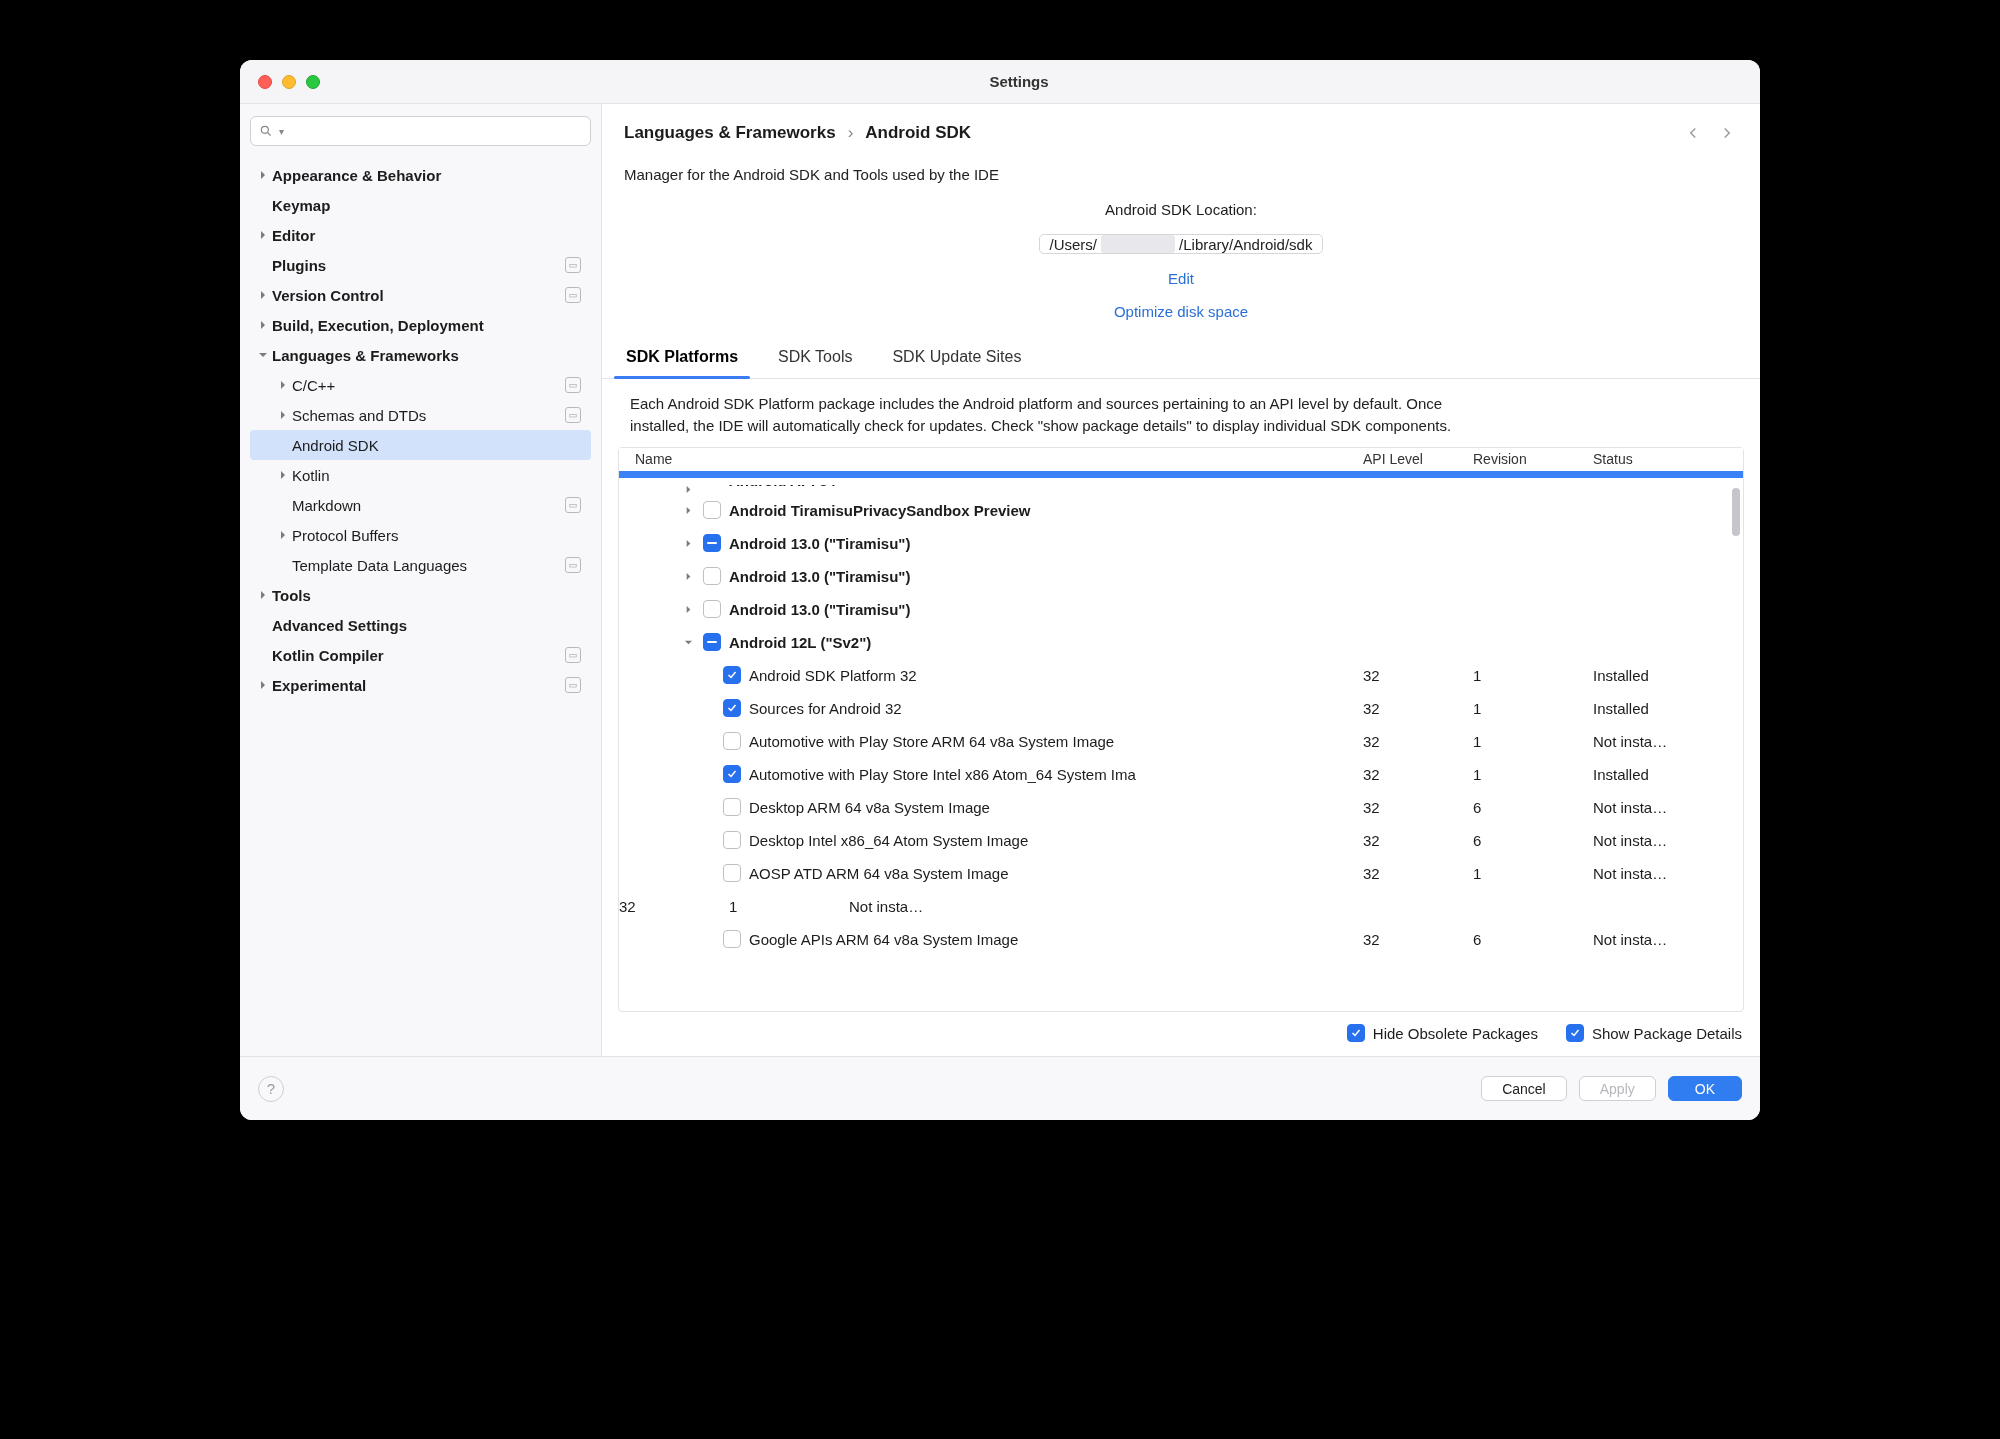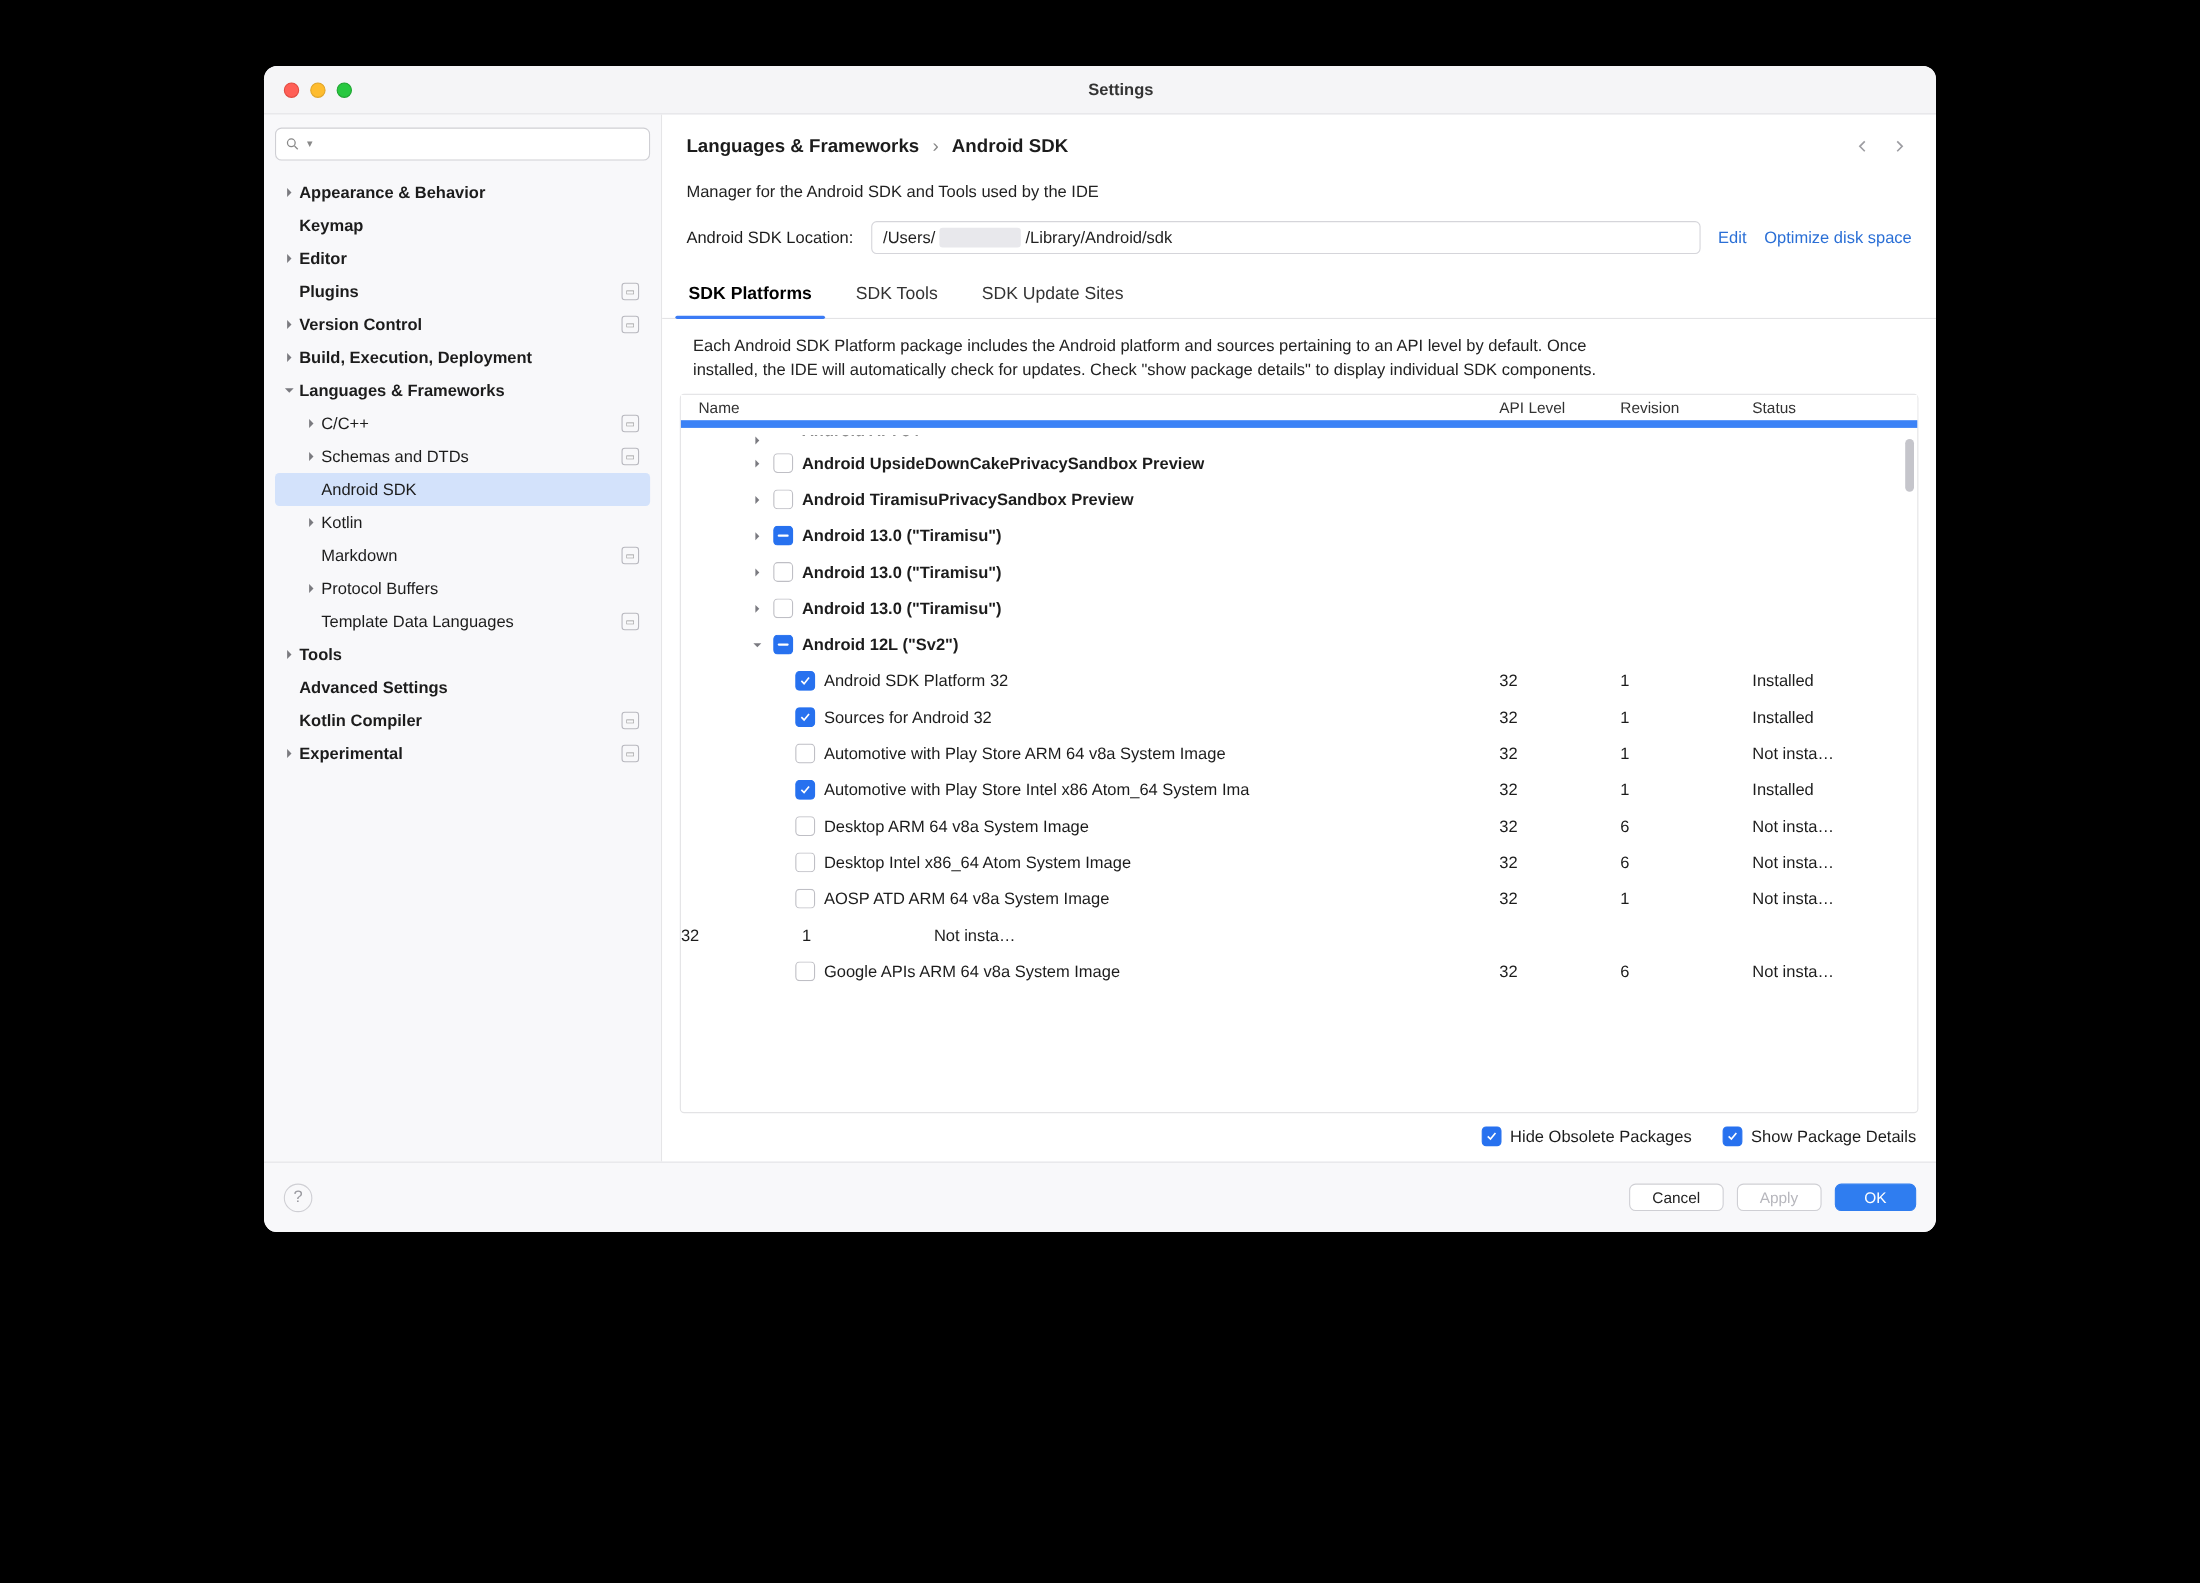--- a/index.html
+++ b/index.html
@@ -107,21 +107,21 @@
   }
   .crumbs .sep { color:#888; font-weight:400;}
   .crumbs .spacer{flex:1}
   .navarrow {
     width:22px;height:22px;display:inline-flex;align-items:center;justify-content:center;color:#9d9da2;
   }
   .navarrow svg{width:18px;height:18px;stroke:currentColor;fill:none;stroke-width:2;}
   .desc { padding: 16px 22px 0 22px; font-size:15px; color:#222;}
   .locrow {
     display:flex; align-items:center; gap:16px;
-    padding:18px 22px 0 22px; font-size:15px;
+    padding:18px 22px 0 22px; font-size:15px;flex-direction:column;
   }
   .locrow .lockfield{
     flex:1; height:30px; border:1px solid #d5d5da; border-radius:5px;
     background:#fff; display:flex; align-items:center; padding:0 10px;
     color:#222; font-size:15px;
   }
   .locrow .lockfield .mask{
     display:inline-block;width:74px;height:18px;background:#e8e8ec;border-radius:3px;margin:0 4px;
   }
   .link{ color:#2a6fd6; cursor:pointer;}
@@ -415,34 +415,20 @@
               <div class="colstat"></div>
             </div>
             <div class="row headeritem">
               <div class="namecell indent-a">
                 <span class="chev">
                   <svg viewBox="0 0 10 10">
                     <path d="M3 1l4 4-4 4z"></path>
                   </svg>
                 </span>
                 <span class="cbox"></span>
-                <span class="txt">Android UpsideDownCakePrivacySandbox Preview</span>
-              </div>
-              <div class="colapi"></div>
-              <div class="colrev"></div>
-              <div class="colstat"></div>
-            </div>
-            <div class="row headeritem">
-              <div class="namecell indent-a">
-                <span class="chev">
-                  <svg viewBox="0 0 10 10">
-                    <path d="M3 1l4 4-4 4z"></path>
-                  </svg>
-                </span>
-                <span class="cbox"></span>
                 <span class="txt">Android TiramisuPrivacySandbox Preview</span>
               </div>
               <div class="colapi"></div>
               <div class="colrev"></div>
               <div class="colstat"></div>
             </div>
             <div class="row headeritem">
               <div class="namecell indent-a">
                 <span class="chev">
                   <svg viewBox="0 0 10 10">

